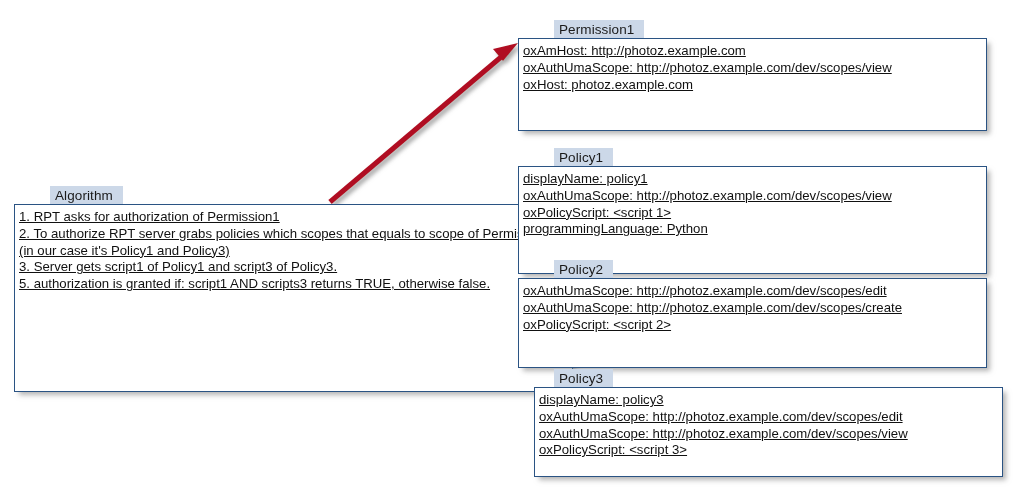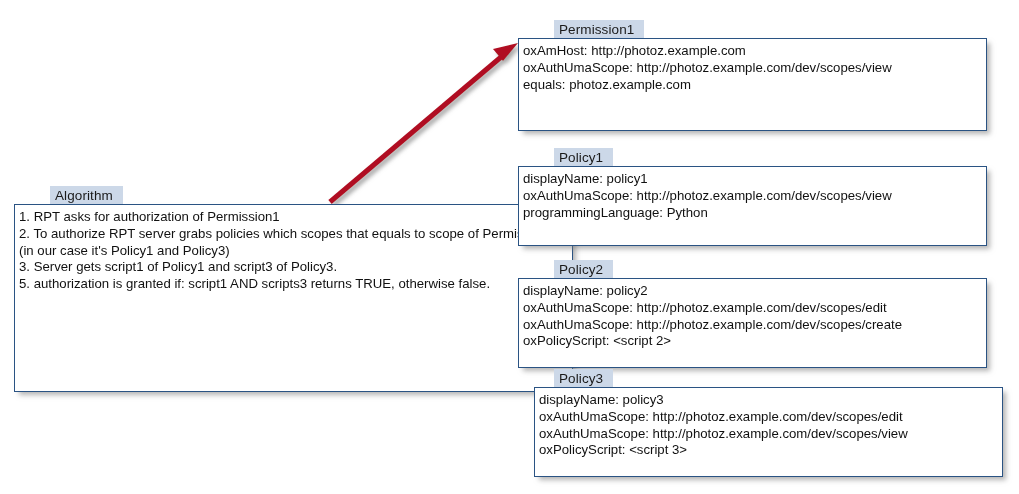--- a/index.html
+++ b/index.html
@@ -54,31 +54,32 @@
     box-shadow: 4px 4px 5px -1px rgba(120,120,120,0.55);
     padding: 4px 6px 4px 4px;
     color: #111111;
     font-size: 13.2px;
     line-height: 16.8px;
   }
 
   .note-line {
     white-space: pre-wrap;
     word-break: normal;
+    text-decoration: underline;
   }
 
   
   #note-algorithm        { left: 14px;  top: 186px; }
   #note-algorithm .note-body  { width: 559px; height: 188px; }
 
   #note-permission1      { left: 518px; top: 20px; }
   #note-permission1 .note-body { width: 469px; height: 93px; }
 
   #note-policy1          { left: 518px; top: 148px; }
-  #note-policy1 .note-body     { width: 469px; height: 80px; }
+  #note-policy1 .note-body     { width: 469px; height: 108px; }
 
   #note-policy2          { left: 518px; top: 260px; }
   #note-policy2 .note-body     { width: 469px; height: 90px; }
 
   #note-policy3          { left: 518px; top: 369px; }
   #note-policy3 .note-body     { width: 469px; height: 90px; margin-left: 16px; }
 
   
   #arrow-permission {
     position: absolute;
@@ -114,37 +115,37 @@
       <div class="note-line">3. Server gets script1 of Policy1 and script3 of Policy3.</div>
       <div class="note-line">5. authorization is granted if: script1 AND scripts3 returns TRUE, otherwise false.</div>
     </div>
   </div>
 
   <div class="note" id="note-permission1">
     <div class="note-tab">Permission1</div>
     <div class="note-body">
       <div class="note-line">oxAmHost: http://photoz.example.com</div>
       <div class="note-line">oxAuthUmaScope: http://photoz.example.com/dev/scopes/view</div>
-      <div class="note-line">equals: photoz.example.com</div>
+      <div class="note-line">oxHost: photoz.example.com</div>
     </div>
   </div>
 
   <div class="note" id="note-policy1">
     <div class="note-tab">Policy1</div>
     <div class="note-body">
       <div class="note-line">displayName: policy1</div>
       <div class="note-line">oxAuthUmaScope: http://photoz.example.com/dev/scopes/view</div>
+      <div class="note-line">oxPolicyScript: &lt;script 1&gt;</div>
       <div class="note-line">programmingLanguage: Python</div>
     </div>
   </div>
 
   <div class="note" id="note-policy2">
     <div class="note-tab">Policy2</div>
     <div class="note-body">
-      <div class="note-line">displayName: policy2</div>
       <div class="note-line">oxAuthUmaScope: http://photoz.example.com/dev/scopes/edit</div>
       <div class="note-line">oxAuthUmaScope: http://photoz.example.com/dev/scopes/create</div>
       <div class="note-line">oxPolicyScript: &lt;script 2&gt;</div>
     </div>
   </div>
 
   <div class="note" id="note-policy3">
     <div class="note-tab">Policy3</div>
     <div class="note-body">
       <div class="note-line">displayName: policy3</div>

